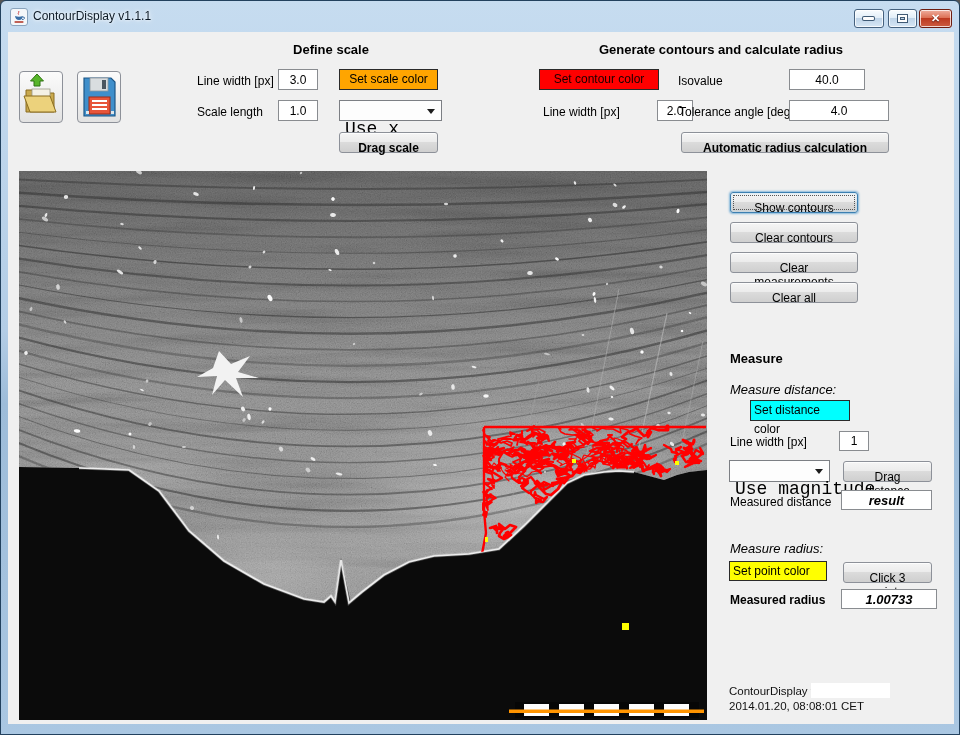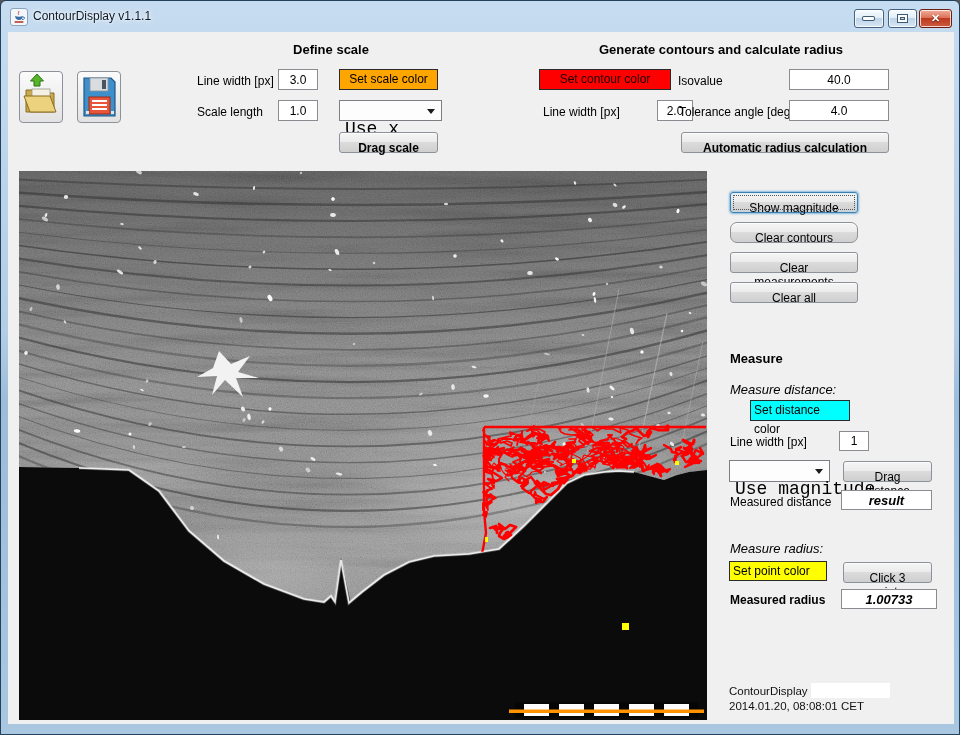--- a/index.html
+++ b/index.html
@@ -105,23 +105,23 @@
   <div class="colorbtn center" style="left:338px;top:68px;width:99px;height:21px;background:#FFA500;">Set scale color</div>
   <span class="lbl" style="left:196px;top:104px;">Scale length</span>
   <input class="field" style="left: 277px; top: 99px; width: 40px; height: 21px;" readonly="" value="1.0">
   <div class="combo" style="left:338px;top:99px;width:103px;height:21px;">
     <span class="val">Use x</span>
     <span class="arr"></span>
   </div>
   <button class="w7btn bold" style="left:338px;top:131px;width:99px;height:21px;">Drag scale</button>
 
   <div class="hdr" style="left:560px;top:41px;width:320px;">Generate contours and calculate radius</div>
-  <div class="colorbtn center" style="left:538px;top:68px;width:132px;height:21px;background:#FF0000;color:#1a0000;">Set contour color</div>
+  <div class="colorbtn center" style="left:538px;top:68px;width:120px;height:21px;background:#FF0000;color:#1a0000;">Set contour color</div>
   <span class="lbl" style="left:677px;top:73px;">Isovalue</span>
-  <input class="field" style="left: 788px; top: 68px; width: 100px; height: 21px;" readonly="" value="40.0">
+  <input class="field" style="left: 788px; top: 68px; width: 76px; height: 21px;" readonly="" value="40.0">
   <span class="lbl" style="left:542px;top:104px;">Line width [px]</span>
   <input class="field" style="left: 656px; top: 99px; width: 36px; height: 21px;" readonly="" value="2.0">
   <span class="lbl" style="left:678px;top:104px;">Tolerance angle [deg]</span>
   <input class="field" style="left: 788px; top: 99px; width: 100px; height: 21px;" readonly="" value="4.0">
   <button class="w7btn bold" style="left:680px;top:131px;width:208px;height:21px;">Automatic radius calculation</button>
 
   <div class="imgpanel">
     <svg id="micro" width="688" height="549" viewBox="0 0 688 549" style="position:absolute;left:0;top:0;">
     <defs>
       <clipPath id="matClip">
@@ -320,22 +320,22 @@
     <rect x="496" y="531" width="184" height="16" fill="#060606"></rect>
         <rect x="505" y="533" width="25" height="12" fill="#fdfdfd"></rect>
         <rect x="540" y="533" width="25" height="12" fill="#fdfdfd"></rect>
         <rect x="575" y="533" width="25" height="12" fill="#fdfdfd"></rect>
         <rect x="610" y="533" width="25" height="12" fill="#fdfdfd"></rect>
         <rect x="645" y="533" width="25" height="12" fill="#fdfdfd"></rect>
         <rect x="490" y="538.5" width="195" height="3.5" fill="#ff9400"></rect>
       </svg>
   </div>
 
-  <button class="w7btn focused" style="left:729px;top:191px;width:128px;height:21px;">Show magnitude</button>
-  <button class="w7btn" style="left:729px;top:221px;width:128px;height:21px;border-radius:7px;">Clear contours</button>
+  <button class="w7btn focused" style="left:729px;top:191px;width:128px;height:21px;">Show contours</button>
+  <button class="w7btn" style="left:729px;top:221px;width:128px;height:21px;">Clear contours</button>
   <button class="w7btn" style="left:729px;top:251px;width:128px;height:21px;">Clear measurements</button>
   <button class="w7btn" style="left:729px;top:281px;width:128px;height:21px;">Clear all</button>
 
   <span class="lbl bold" style="left:729px;top:350px;font-size:13px;">Measure</span>
   <span class="lbl italic" style="left:729px;top:381px;font-size:13px;">Measure distance:</span>
   <div class="colorbtn leftpad" style="left:749px;top:399px;width:100px;height:21px;background:#00FFFF;">Set distance color</div>
   <span class="lbl" style="left:729px;top:434px;">Line width [px]</span>
   <input class="field" style="left: 838px; top: 430px; width: 30px; height: 20px;" readonly="" value="1">
   <div class="combo" style="left:728px;top:459px;width:101px;height:22px;">
     <span class="val">Use magnitude</span>

